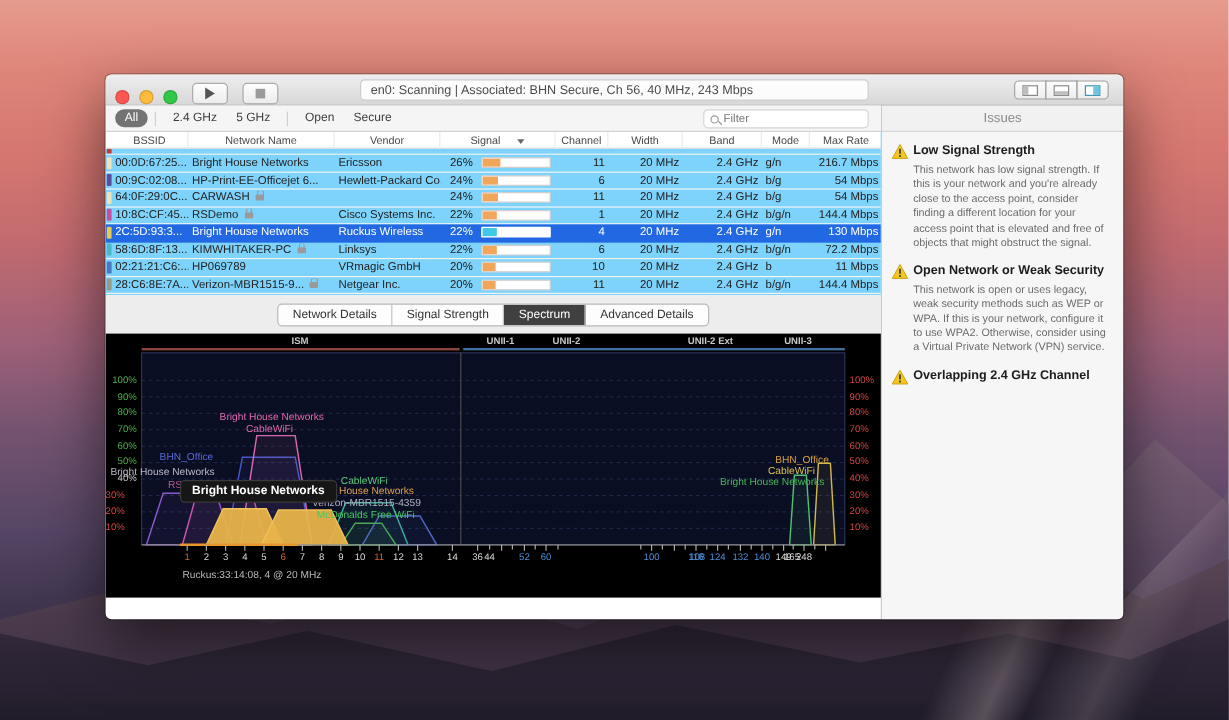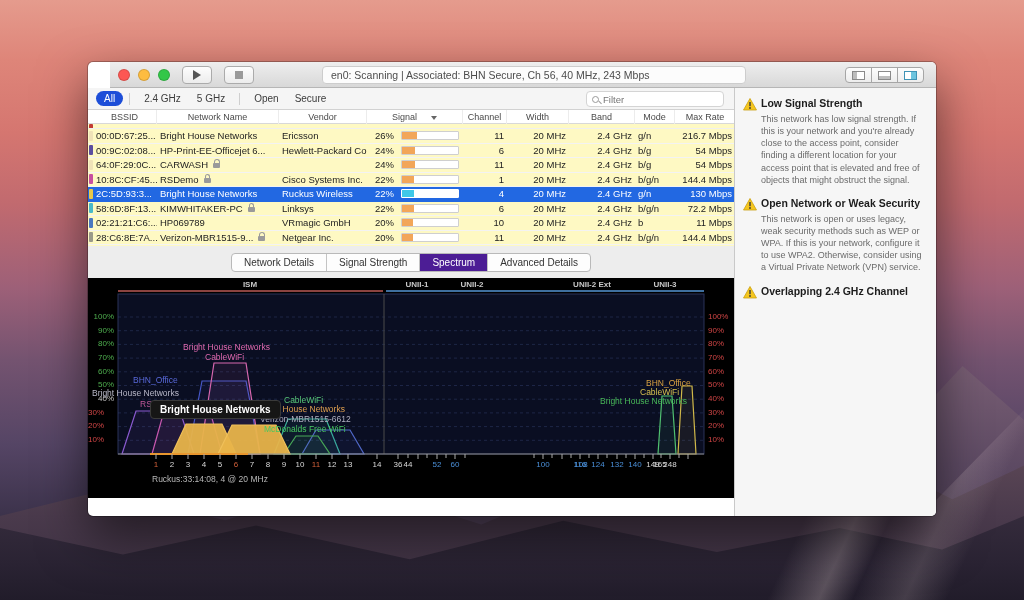--- a/index.html
+++ b/index.html
@@ -15,21 +15,21 @@
     clip-path:polygon(0 40%,12% 62%,25% 38%,40% 66%,55% 34%,70% 60%,82% 40%,92% 58%,100% 30%,100% 100%,0 100%); }
   .snowlight { position:absolute; right:0; bottom:0; width:340px; height:190px; opacity:.5;
     background:linear-gradient(115deg,rgba(235,215,215,0) 40%,rgba(235,215,215,.55) 52%,rgba(235,215,215,0) 60%,rgba(235,215,215,.35) 72%,rgba(235,215,215,0) 82%);
     clip-path:polygon(20% 100%,45% 10%,70% 55%,100% 0,100% 100%); }
 
   
   .window { position:absolute; left:88px; top:62px; width:848px; height:454px; border-radius:5px;
     box-shadow:0 20px 50px rgba(0,0,0,.55), 0 0 0 1px rgba(0,0,0,.25); background:#fff; overflow:hidden;
     display:flex; flex-direction:column; }
   .titlebar { height:26px; flex:0 0 26px; background:linear-gradient(#eeeeee,#d8d8d8); border-bottom:1px solid #b6b6b6;
-    display:flex; align-items:center; position:relative;margin-left:22px; }
+    display:flex; align-items:flex-end; position:relative; }
   .tl { width:12px; height:12px; border-radius:50%; margin-left:8px; border:1px solid rgba(0,0,0,.15); }
   .tl.red{ background:#fc5753; } .tl.yellow{ background:#fdbc40; } .tl.green{ background:#33c748; }
   .tbtn { width:30px; height:18px; margin-left:12px; background:linear-gradient(#fdfdfd,#ececec); border:1px solid #ababab;
     border-radius:4px; display:flex; align-items:center; justify-content:center; }
   .play-glyph { width:0; height:0; border-left:8px solid #555; border-top:5px solid transparent; border-bottom:5px solid transparent; }
   .stop-glyph { width:8px; height:8px; background:#9a9a9a; }
   .titlebox { position:absolute; left:212px; top:4px; width:424px; height:18px; background:#fcfcfc; border:1px solid #cdcdcd;
     border-radius:4px; font-size:10.5px; color:#4c4c4c; line-height:16px; padding-left:8px; white-space:nowrap; overflow:hidden; }
   .viewtoggles { position:absolute; right:12px; top:5px; display:flex; }
   .vt { width:27px; height:16px; background:linear-gradient(#fcfcfc,#ededed); border:1px solid #a6a6a6; margin-left:-1px;
@@ -41,30 +41,30 @@
   .vt-glyph.right { border-color:#3f93b5; }
   .vt-glyph.right::before { content:""; position:absolute; right:0; top:0; bottom:0; width:5px; background:#6cc4de; }
 
   .mainrow { flex:1; display:flex; min-height:0; }
   .leftcol { width:647px; flex:0 0 647px; display:flex; flex-direction:column; border-right:1px solid #c9c9c9; }
 
   
   .toolbar { height:22px; flex:0 0 22px; background:#f5f5f5; border-bottom:1px solid #d2d2d2; display:flex; align-items:center;
     font-size:10px; color:#3c3c3c; position:relative; }
   .seg { padding:2px 8px; border-radius:8px; cursor:default; }
-  .seg.sel { background:#1d4ed8; color:#fff; }
+  .seg.sel { background:#737373; color:#fff; }
   .tb-div { width:1px; height:12px; background:#cfcfcf; margin:0 6px; }
   .filterfield { position:absolute; right:10px; top:3px; width:138px; height:16px; background:#fff; border:1px solid #d4d4d4;
     border-radius:4px; display:flex; align-items:center; padding:0 5px; }
   .filterfield input { border:none; outline:none; width:100%; font-size:9.5px; color:#444; background:transparent; }
   .mag { width:7px; height:7px; border:1.4px solid #9a9a9a; border-radius:50%; position:relative; margin-right:4px; flex:0 0 auto; }
   .mag::after { content:""; position:absolute; left:5px; top:5px; width:4px; height:1.4px; background:#9a9a9a; transform:rotate(45deg); }
 
   
-  .tablewrap { background:#fef9c3; font-size:9.5px; color:#222; }
+  .tablewrap { background:#7dd3fc; font-size:9.5px; color:#222; }
   .tgrid { display:grid; grid-template-columns:5px 64px 122px 88px 30px 66px 44px 62px 66px 40px 60px; align-items:center; }
   .thead { height:14px; border-bottom:1px solid #d8d8d8; color:#4a4a4a; background:#fff; }
   .thead .hc { text-align:center; font-size:9px; position:relative; border-right:1px solid #ececec; height:14px; line-height:14px;
     overflow:hidden; white-space:nowrap; }
   .sortchev { display:inline-block; width:0; height:0; border-left:3px solid transparent; border-right:3px solid transparent;
     border-top:4px solid #666; margin-left:14px; vertical-align:middle; }
   .trow { height:14.5px; border-bottom:1px solid #f3f3f3; white-space:nowrap; }
   .trow .c { overflow:hidden; padding:0 3px; }
   .stripe { width:4px; height:10px; border-radius:1px; justify-self:start; margin-left:1px; }
   .num { text-align:right; }
@@ -76,21 +76,21 @@
   .partial { height:5px; overflow:hidden; border-bottom:1px solid #efefef; }
   .lock { display:inline-block; width:7px; height:5px; background:#9a9a9a; border-radius:1px; position:relative; margin-left:5px; }
   .lock::before { content:""; position:absolute; left:1px; top:-4px; width:3.5px; height:4px; border:1.2px solid #9a9a9a;
     border-bottom:none; border-radius:3px 3px 0 0; }
 
   
   .tabstrip { flex:0 0 32px; background:#ededed; display:flex; align-items:center; justify-content:center; }
   .tabs { display:flex; border:1px solid #b9b9b9; border-radius:4px; overflow:hidden; background:#fdfdfd; }
   .tab { font-size:10px; color:#333; padding:3px 12px; border-right:1px solid #c4c4c4; }
   .tab:last-child { border-right:none; }
-  .tab.sel { background:#4c1d95; color:#fff; }
+  .tab.sel { background:#404040; color:#fff; }
 
   
   .spectrum { flex:0 0 220px; background:#000; position:relative; font-size:8px; }
   .bandbar { position:absolute; height:2px; top:12px; }
   .bandlabel { position:absolute; top:2px; color:#c8c8c8; font-size:8px; font-weight:bold; transform:translateX(-50%); white-space:nowrap; }
   .ylab { position:absolute; width:26px; text-align:right; font-size:8px; }
   .ylab.r { text-align:left; }
   .g { color:#4fae4f; } .w { color:#c8c8c8; } .r { color:#d04545; }
   .spec-svg { position:absolute; left:0; top:0; }
   .chnum { position:absolute; transform:translateX(-50%); font-size:8px; color:#d8d8d8; top:182px; }
@@ -418,32 +418,33 @@
           <span class="chnum" style="left:572px">165</span>
 
           <span class="slabel" style="left:95px;top:64px;color:#e06ab0">Bright House Networks</span>
           <span class="slabel" style="left:117px;top:74px;color:#e06ab0">CableWiFi</span>
           <span class="slabel" style="left:45px;top:97px;color:#5868d8">BHN_Office</span>
           <span class="slabel" style="left:4px;top:110px;color:#b8b8c8">Bright House Networks</span>
           <span class="slabel" style="left:52px;top:121px;color:#c05898">RSDemo</span>
           <span class="slabel" style="left:127px;top:121px;color:#9a6ad8">1984</span>
           <span class="slabel" style="left:196px;top:117px;color:#58c878">CableWiFi</span>
           <span class="slabel" style="left:170px;top:126px;color:#e0a050">Bright House Networks</span>
-          <span class="slabel" style="left:172px;top:136px;color:#b0b0c0">Verizon-MBR1515-6612</span>
+          <span class="slabel" style="left:172px;top:136px;color:#b0b0c0">Verizon-MBR1515-4359</span>
           <span class="slabel" style="left:176px;top:146px;color:#48c860">McDonalds Free WiFi</span>
           <span class="slabel" style="left:558px;top:100px;color:#d8a040">BHN_Office</span>
           <span class="slabel" style="left:552px;top:109px;color:#d8c050">CableWiFi</span>
           <span class="slabel" style="left:512px;top:118px;color:#48b858">Bright House Networks</span>
 
           <div class="tooltip" style="left:62px;top:122px">Bright House Networks</div>
           <div class="hoverinfo">Ruckus:33:14:08, 4 @ 20 MHz</div>
         </div>
       </div>
 
       <div class="issues">
+        <div class="issues-header">Issues</div>
 
         <div class="issue">
           <svg class="warnicon" width="14" height="13" viewBox="0 0 14 13">
             <polygon points="7,0.5 13.5,12 0.5,12" fill="#f5c61e" stroke="#caa112" stroke-width="0.8"></polygon>
             <rect x="6.3" y="4" width="1.4" height="4.2" fill="#3a3a3a"></rect>
             <circle cx="7" cy="10" r="0.9" fill="#3a3a3a"></circle>
           </svg>
           <div class="issue-body">
             <h4>Low Signal Strength</h4>
             <p>This network has low signal strength. If this is your network and you're already close to the access point, consider finding a different location for your access point that is elevated and free of objects that might obstruct the signal.</p>

